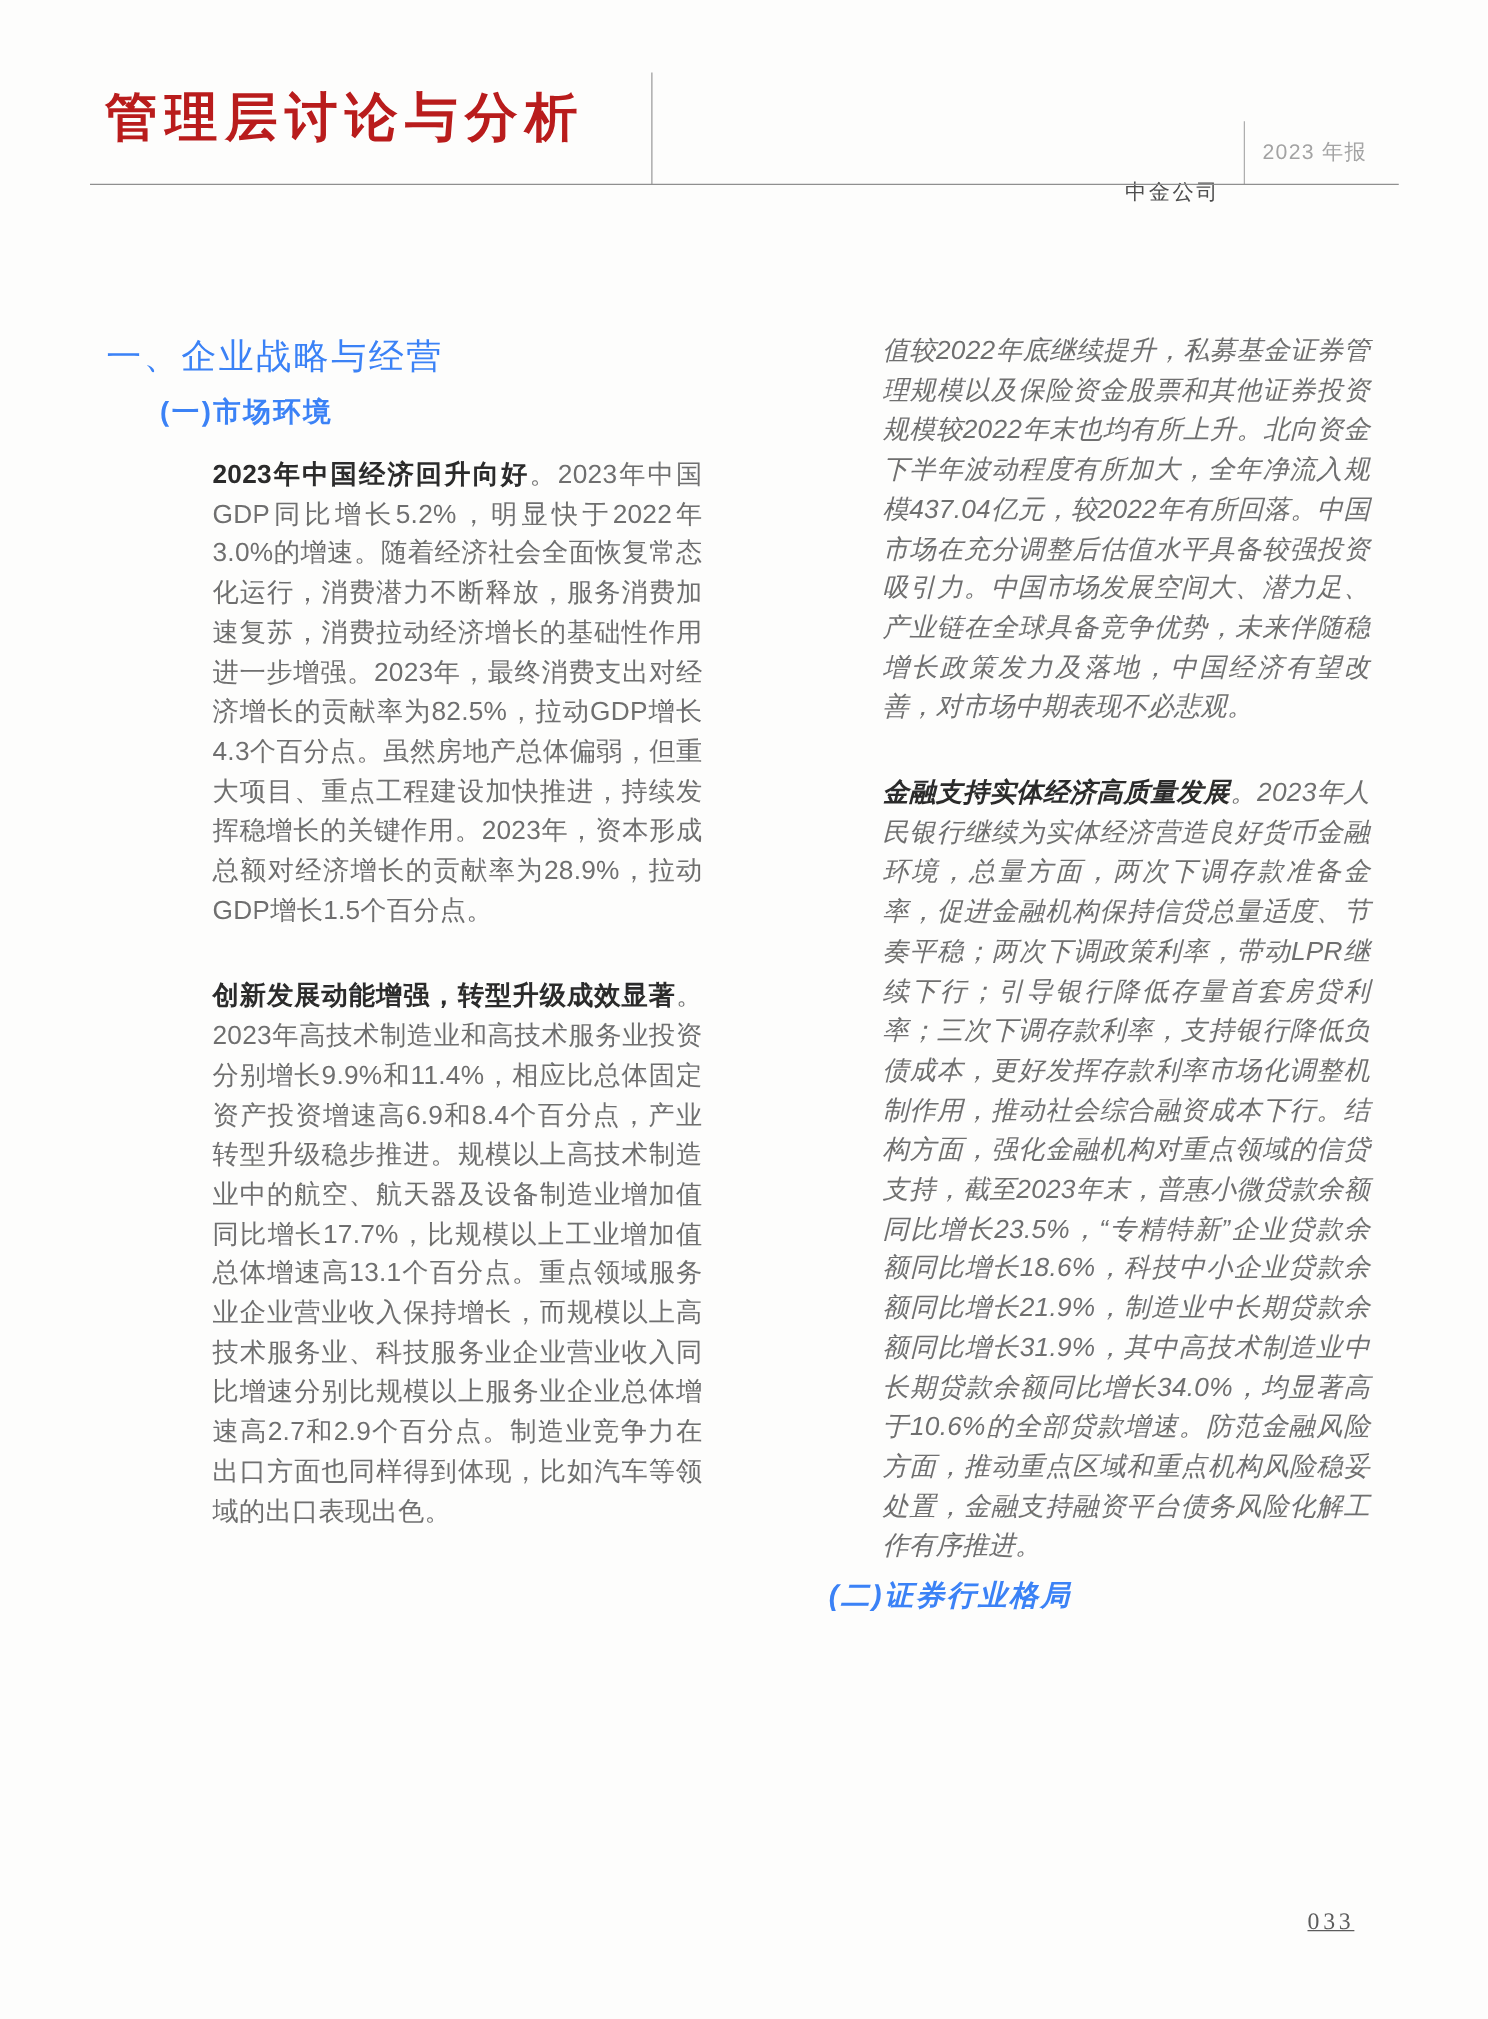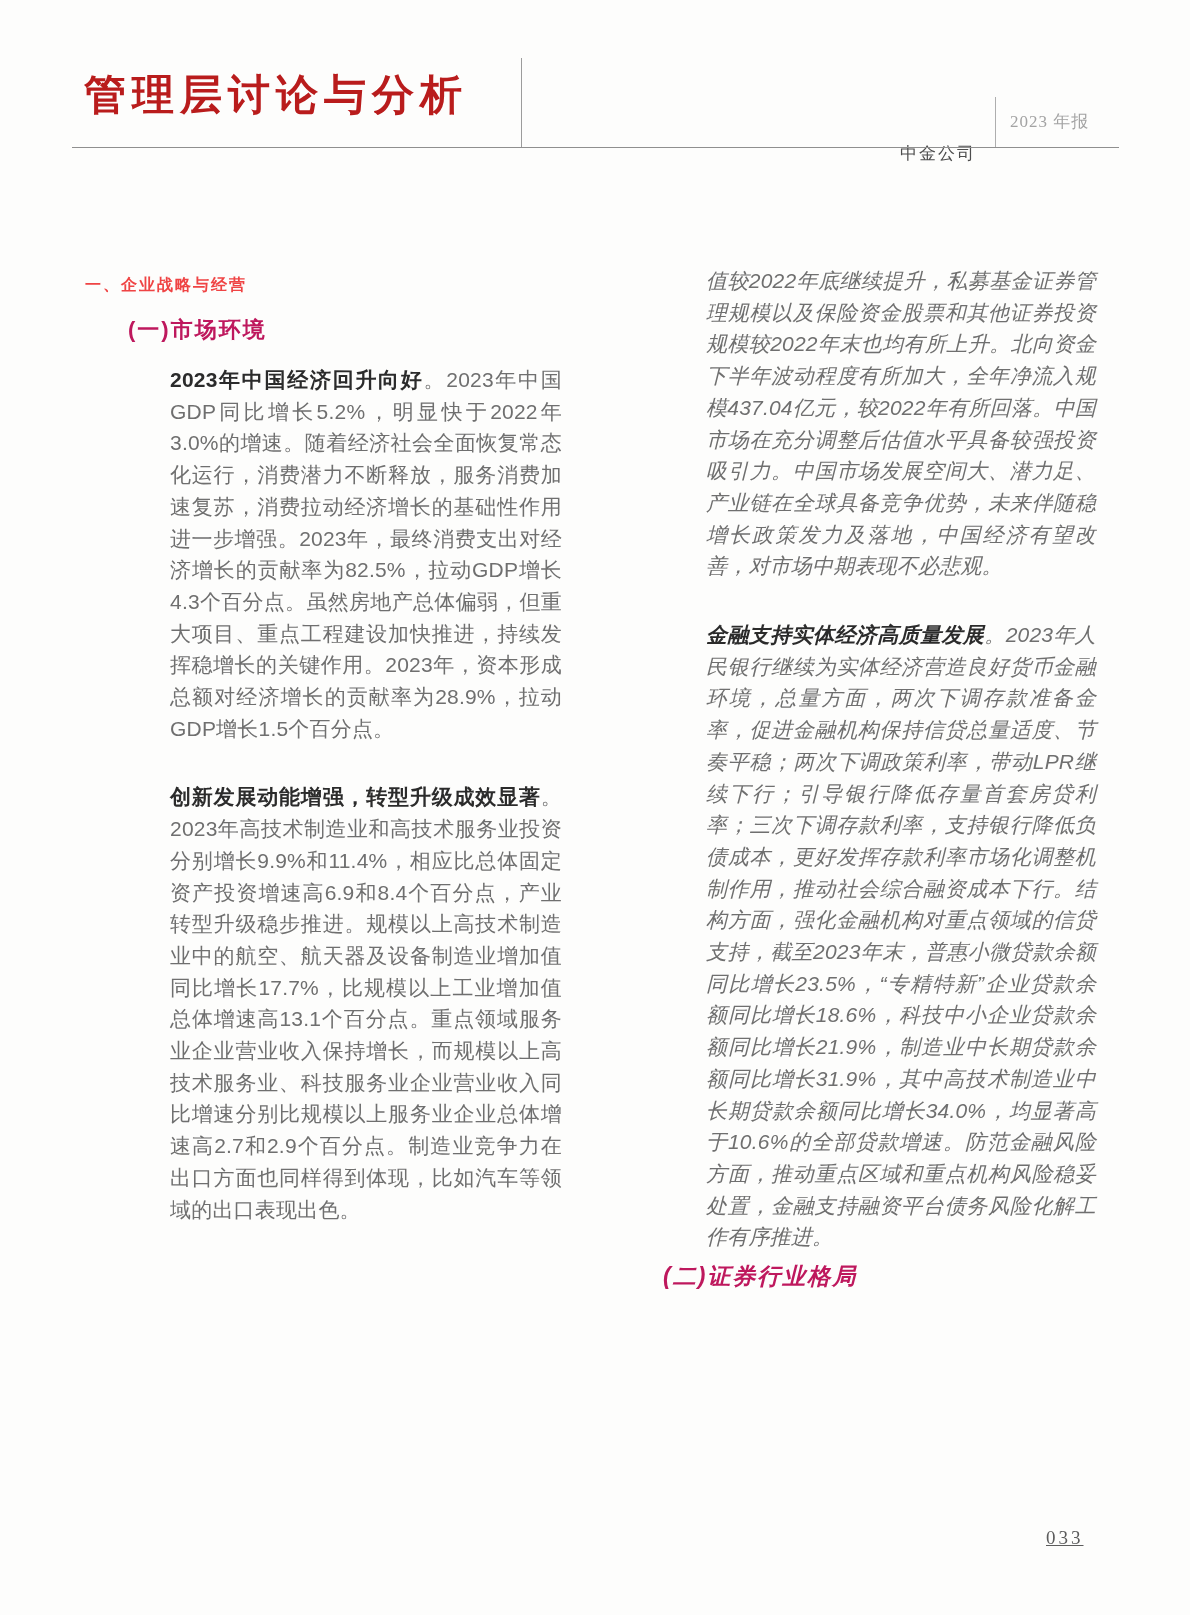--- a/index.html
+++ b/index.html
@@ -27,40 +27,40 @@
     position: absolute; left: 900px; top: 110px;
     font-family: "Liberation Serif", serif;
     font-size: 17px; letter-spacing: 2px; color: #4d4d4d; white-space: nowrap; margin-top: 32px;
   }
   .brand-vline {
     position: absolute; left: 995px; top: 97px;
     width: 1px; height: 51px; background: #aeaeae;
   }
   .report {
     position: absolute; left: 1010px; top: 110px;
-    font-family: Liberation Serif, serif;
+    font-family: Liberation Sans, sans-serif;
     font-size: 17px; letter-spacing: 1px; color: #a3a3a3; white-space: nowrap;
   }
   .header-rule {
     position: absolute; left: 72px; top: 147px;
     width: 1047px; height: 1px; background: #8f8f8f;
   }
 
   
   .col { position: absolute; width: 480px; }
   .col-left  { left: 85px;  top: 270px; }
   .col-right { left: 620px; top: 265px; font-style: italic; }
 
   h2.sec {
-    margin: 0; font-size: 16px; font-weight: 700;
-    color: #ef4444; letter-spacing: 2px; line-height: 30px; white-space: nowrap;
+    margin: 0; font-size: 28px; font-weight: 400;
+    color: #3b82f6; letter-spacing: 2px; line-height: 30px; white-space: nowrap;
   }
   h3.subsec {
     margin: 15px 0 0 43px; font-size: 22px; font-weight: 700;
-    color: #be185d; letter-spacing: 2px; line-height: 30px; white-space: nowrap;
+    color: #3b82f6; letter-spacing: 2px; line-height: 30px; white-space: nowrap;
   }
   h3.subsec2 { margin: 8px 0 0 43px; font-size: 23px; }
 
   .paras { margin: 19px 0 0 85px; width: 392px; }
   .paras-right { margin: 0 0 0 86px; width: 390px; }
   .paras-right2 { margin: 18px 0 0 86px; width: 390px; }
 
   p.body {
     margin: 0 0 37px 0;
     font-size: 21px; line-height: 31.7px;

